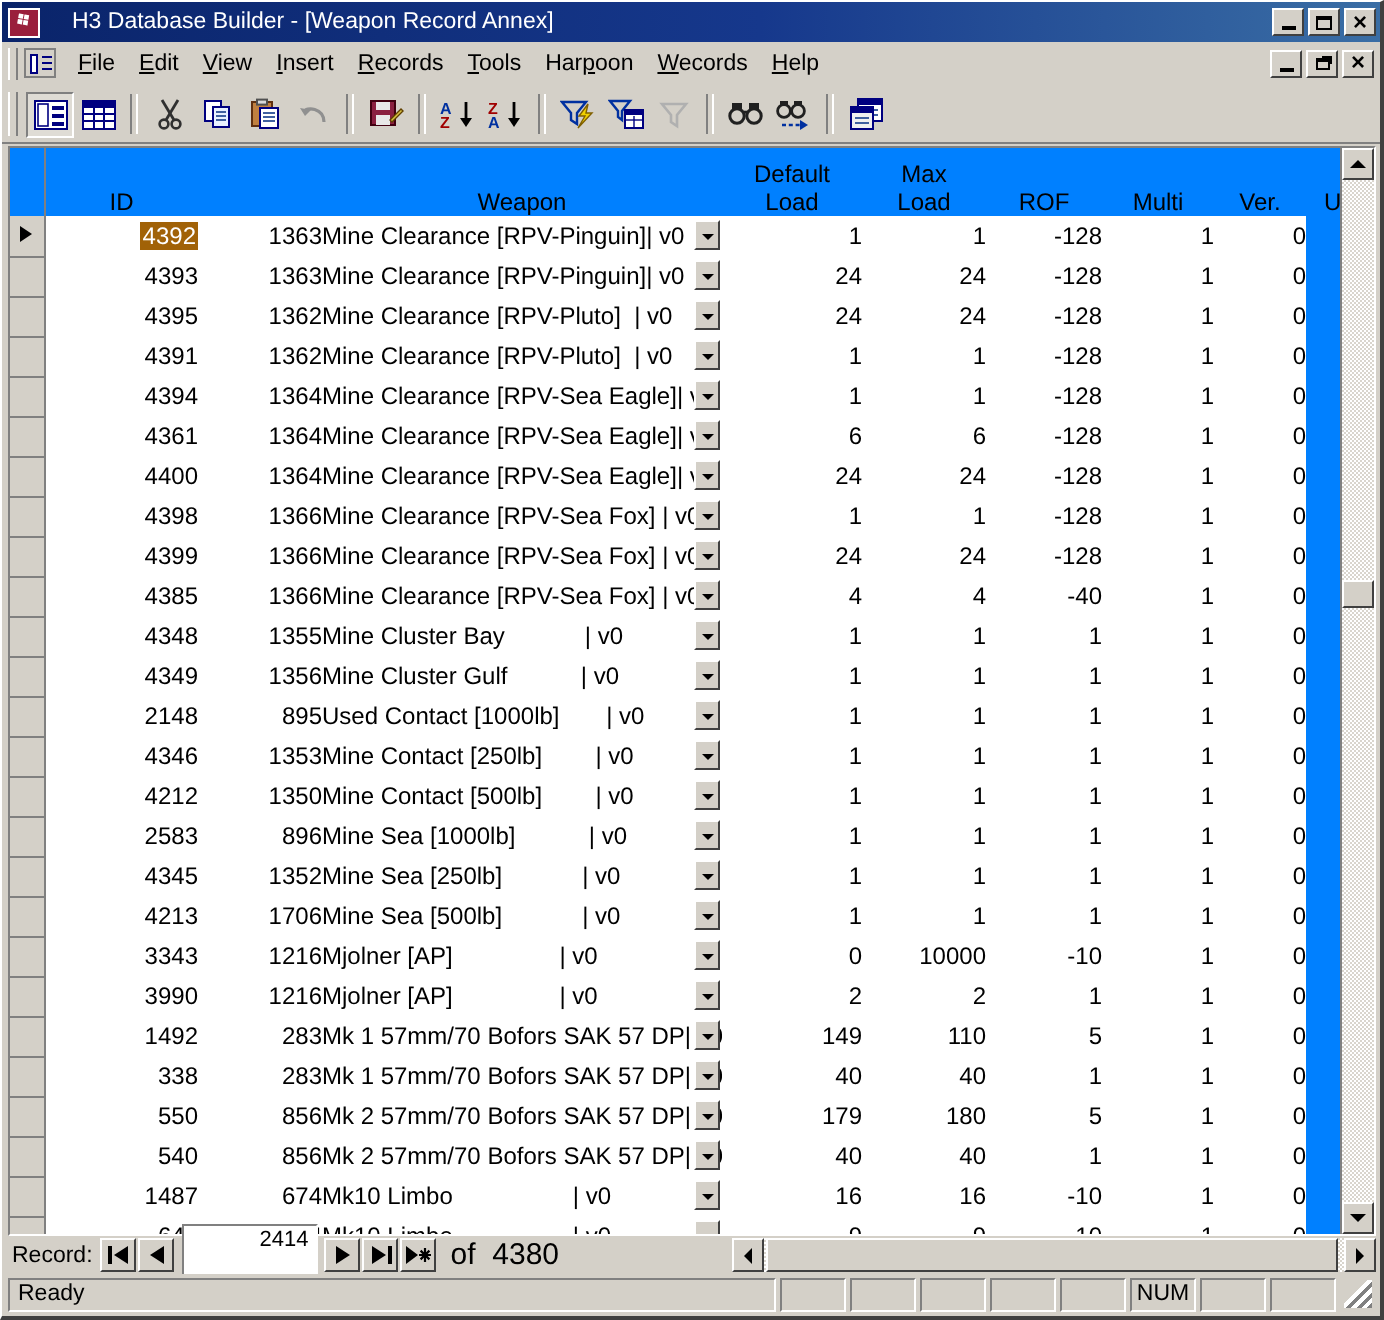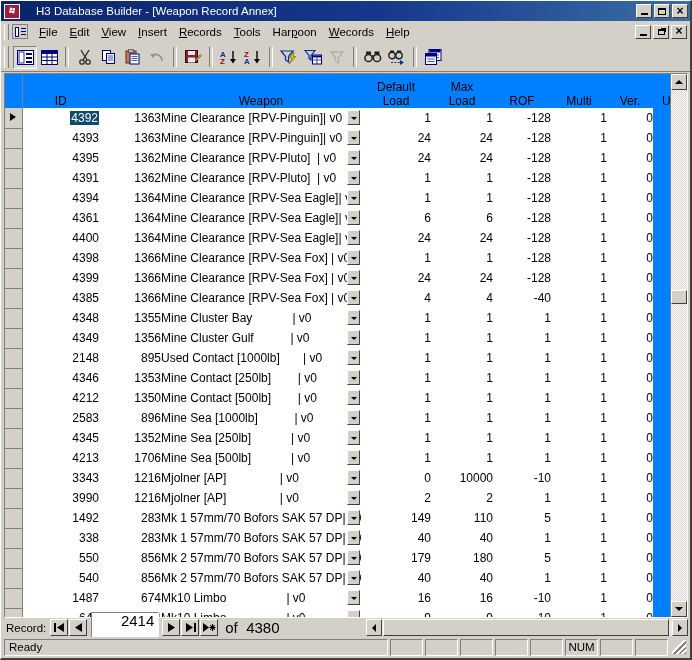--- a/index.html
+++ b/index.html
@@ -304,21 +304,21 @@
     background: #ffffff;
     border-top: 1px solid #404040;
     border-left: 1px solid #404040;
     border-right: 1px solid #ffffff;
     border-bottom: 1px solid #ffffff;
     box-sizing: border-box;
     vertical-align: middle;
     margin-top: 1px;
   }
   .idsel {
-    background: #0c4a6e;
+    background: #a16207;
     color: #ffffff;
     padding: 0 1px;
   }
 
   
   .vscroll {
     position: absolute;
     right: 0; top: 0;
     width: 17px;
     height: 100%;
@@ -392,21 +392,21 @@
   }
   .nav-input {
     width: 68px; height: 31px;
     background: #ffffff;
     border-top: 1px solid #808080;
     border-left: 1px solid #808080;
     border-right: 1px solid #ffffff;
     border-bottom: 1px solid #ffffff;
     box-sizing: border-box;
     text-align: right;
-    font-size: 15px;
+    font-size: 11px;
     padding-right: 4px;
     line-height: 15px;
     margin: 0 3px;
   }
   .nav-of { font-size: 15px; margin-left: 6px; white-space: nowrap; }
   .hscroll {
     margin-left: auto;
     width: 322px;
     height: 17px;
     position: relative;

